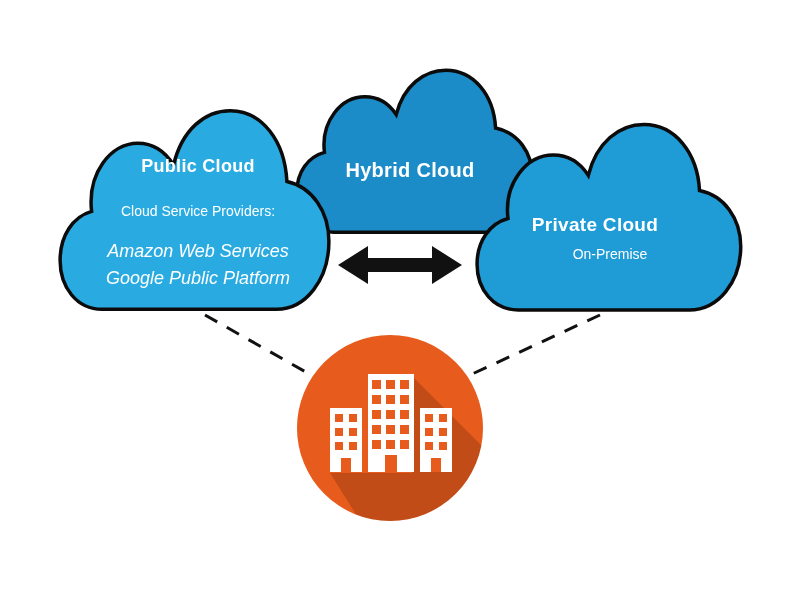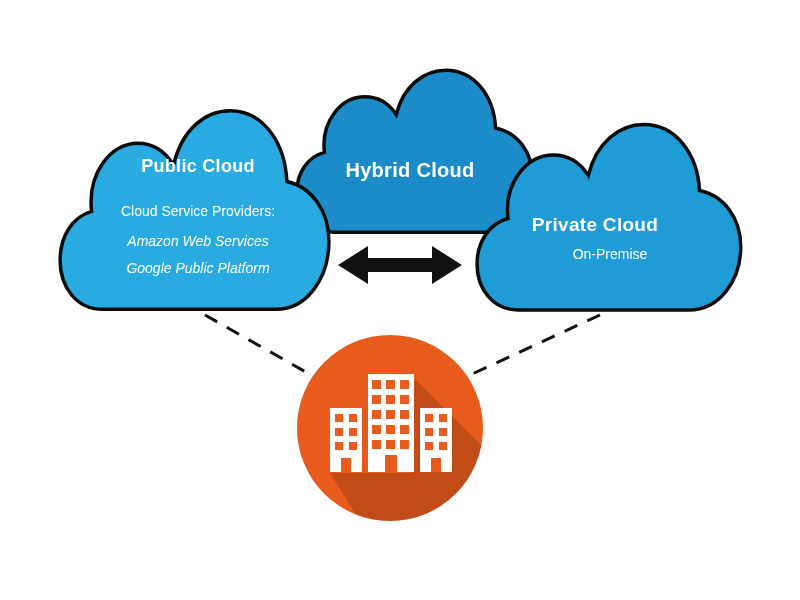--- a/index.html
+++ b/index.html
@@ -9,21 +9,21 @@
     font-family:"Liberation Sans", sans-serif;
   }
   .stage{position:absolute;left:0;top:0;width:800px;height:476px;}
   svg{position:absolute;left:0;top:0;}
   .label{
     position:absolute;color:#ffffff;text-align:center;line-height:1.2;
     -webkit-user-select:none;user-select:none;
   }
   .cloud-title{font-weight:bold;font-size:20px;letter-spacing:.3px;}
   .cloud-sub{font-size:14px;}
-  .provider{font-size:14px;font-style:italic;font-weight:500;}
+  .provider{font-size:18px;font-style:italic;font-weight:500;margin-top:8px;}
 </style>
 </head>
 <body>
 
 <div class="stage">
 
   <svg width="800" height="600" viewBox="0 0 800 600">
     <defs>
       <path id="cloud-shape" d="M 42,148
                C 18,148 2,132 2,112

